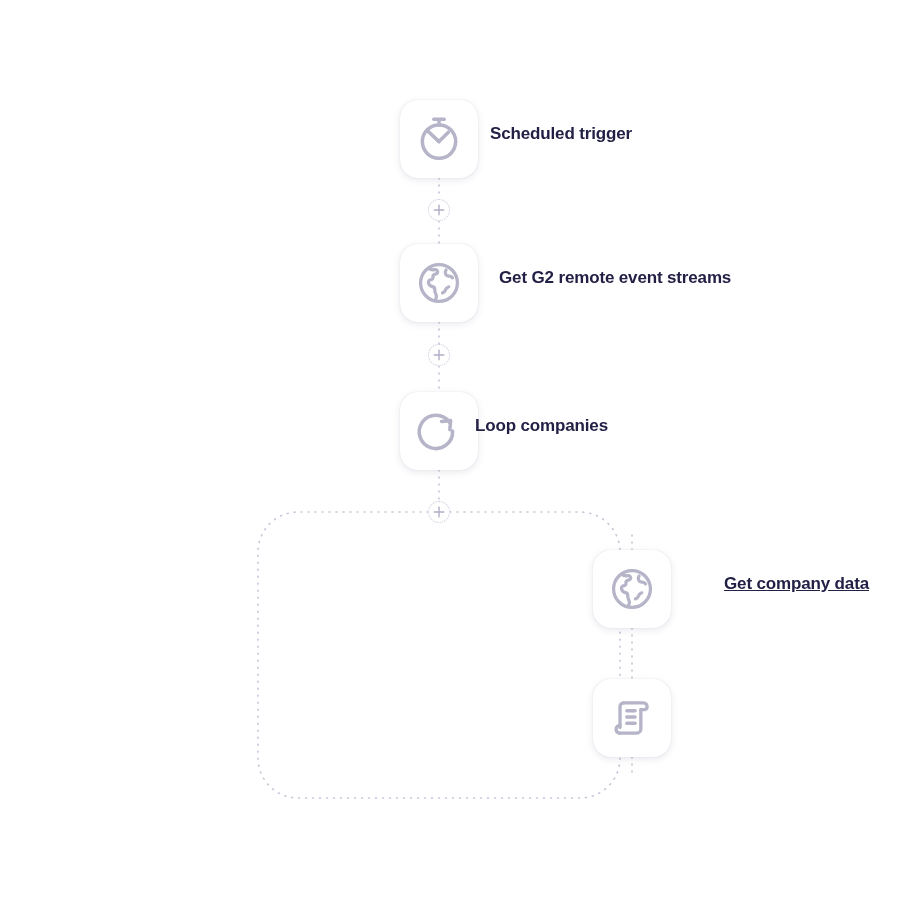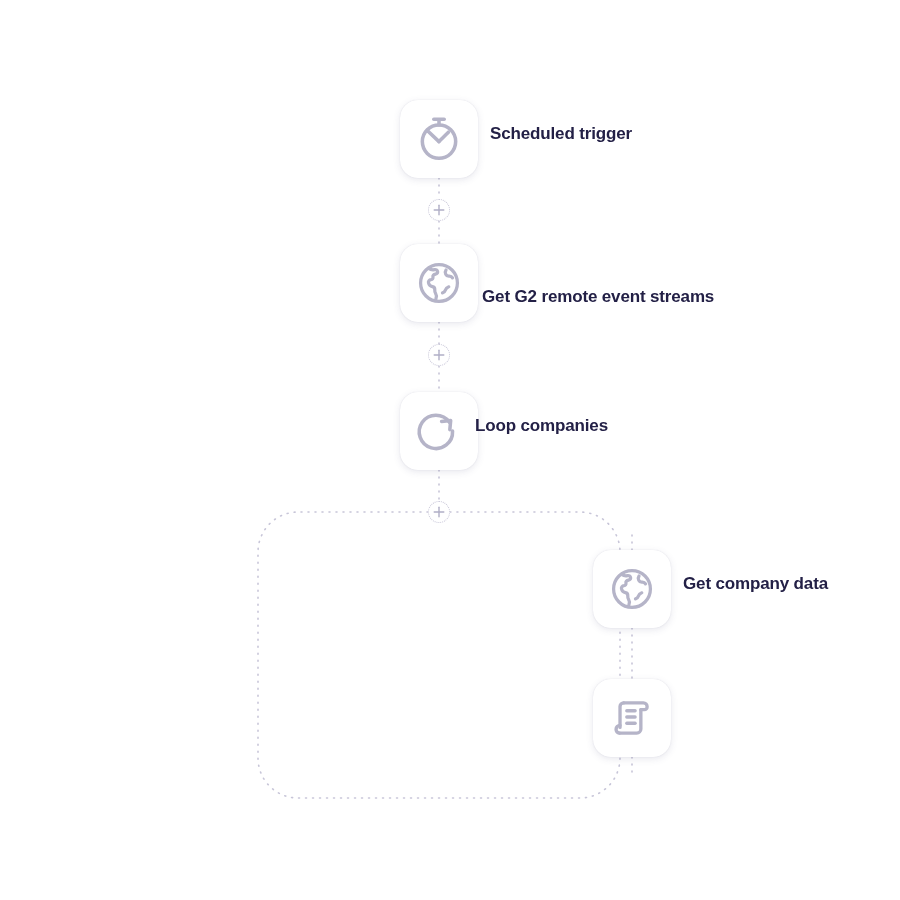--- a/index.html
+++ b/index.html
@@ -130,21 +130,21 @@
         <path d="M14.5 10.5 c1.6 1.2 3.4 1.6 5.3 1.2 1.4-.3 2.7.4 2.9 1.7.2 1.2-.8 2.1-2 2.4
                  -1.6.4-2.6 1.4-2.3 2.6.3 1.3-.5 2.3-1.8 2.5
                  -1.6.2-2.6 1.4-2.3 2.9.4 1.9 1.7 3.2 3.6 3.6
                  1.5.3 2.3 1.4 2.2 2.9-.1 1.3.1 2.5.8 3.6
                  .9 1.4 1 2.9.3 4.4"></path>
         <path d="M30.5 12 c-.9 1.3-1 2.6-.3 3.9.6 1.2 1.7 1.8 3.1 1.7 1.4-.1 2.5.5 3.2 1.7"></path>
         <path d="M33 27.5 c-1.6.5-2.7 1.6-3.2 3.2-.4 1.3-1.3 2.1-2.6 2.4"></path>
       </svg>
     </span>
   </div>
-  <div class="node-label" style="left:482px; top:269px;margin-top:19px;">Get G2 remote event streams</div>
+  <div class="node-label" style="left:499px; top:269px;">Get G2 remote event streams</div>
 
   <div class="node" style="left:400px; top:392px;">
     <span class="node-icon-color">
       <svg width="50" height="50" viewBox="0 0 48 48" fill="none" stroke="currentColor" stroke-width="3.4" stroke-linecap="round" stroke-linejoin="round">
         <path d="M34 15.5 A16 16 0 1 0 37 24"></path>
         <path d="M26.5 14.8 L35.2 14 L34.4 22.7"></path>
       </svg>
     </span>
   </div>
   <div class="node-label" style="left:475px; top:417px;">Loop companies</div>
@@ -156,21 +156,21 @@
         <path d="M14.5 10.5 c1.6 1.2 3.4 1.6 5.3 1.2 1.4-.3 2.7.4 2.9 1.7.2 1.2-.8 2.1-2 2.4
                  -1.6.4-2.6 1.4-2.3 2.6.3 1.3-.5 2.3-1.8 2.5
                  -1.6.2-2.6 1.4-2.3 2.9.4 1.9 1.7 3.2 3.6 3.6
                  1.5.3 2.3 1.4 2.2 2.9-.1 1.3.1 2.5.8 3.6
                  .9 1.4 1 2.9.3 4.4"></path>
         <path d="M30.5 12 c-.9 1.3-1 2.6-.3 3.9.6 1.2 1.7 1.8 3.1 1.7 1.4-.1 2.5.5 3.2 1.7"></path>
         <path d="M33 27.5 c-1.6.5-2.7 1.6-3.2 3.2-.4 1.3-1.3 2.1-2.6 2.4"></path>
       </svg>
     </span>
   </div>
-  <div class="node-label" style="left:683px; top:575px;">Get company data</div>
+  <div class="node-label" style="left:724px; top:575px;text-decoration:underline;">Get company data</div>
 
   <div class="node" style="left:593px; top:679px;">
     <span class="node-icon-color">
       <svg width="50" height="50" viewBox="0 0 48 48" fill="none" stroke="currentColor" stroke-width="3.2" stroke-linecap="round" stroke-linejoin="round">
         <path d="M16 9.5 L35 9.5 a3.5 3.5 0 0 1 3.5 3.5 v0.5 a2.5 2.5 0 0 1 -2.5 2.5 h-3.5"></path>
         <path d="M32.5 16 L32.5 34.5 a4 4 0 0 1 -4 4 L12 38.5"></path>
         <path d="M16 9.5 a3.5 3.5 0 0 0 -3.5 3.5 L12.5 33"></path>
         <path d="M12.5 31 a3.8 3.8 0 0 0 -3.8 3.8 a3.7 3.7 0 0 0 3.3 3.7"></path>
         <path d="M19 17 L27 17"></path>
         <path d="M19 23 L27 23"></path>

